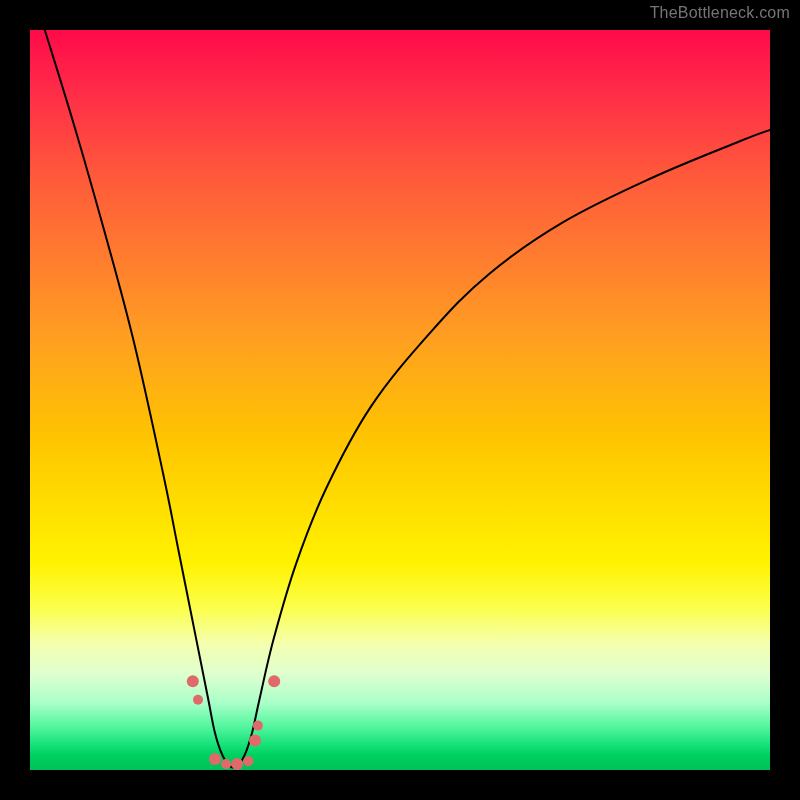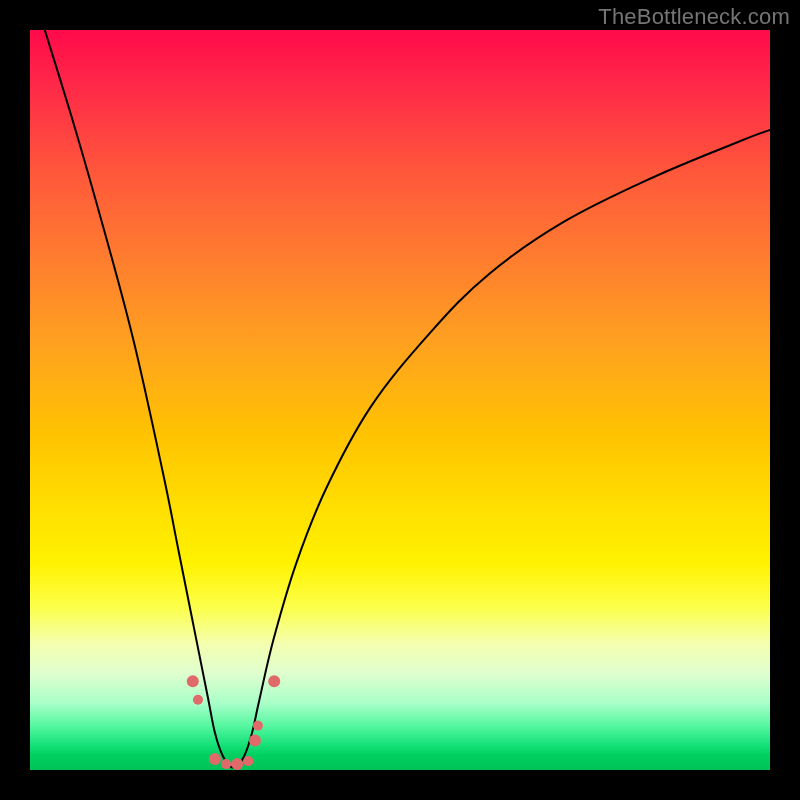--- a/index.html
+++ b/index.html
@@ -46,21 +46,21 @@
       #18e27a 96.5%,
       #00d060 98%,
       #00c257 100%
     );
   }
   .watermark {
     position: absolute;
     top: 4px;
     right: 10px;
     font-family: Arial, Helvetica, sans-serif;
-    font-size: 22px;
+    font-size: 16px;
     color: #757575;
     letter-spacing: 0.2px;
   }
   svg.curve {
     position: absolute;
     inset: 0;
   }
 </style>
 </head>
 <body>

